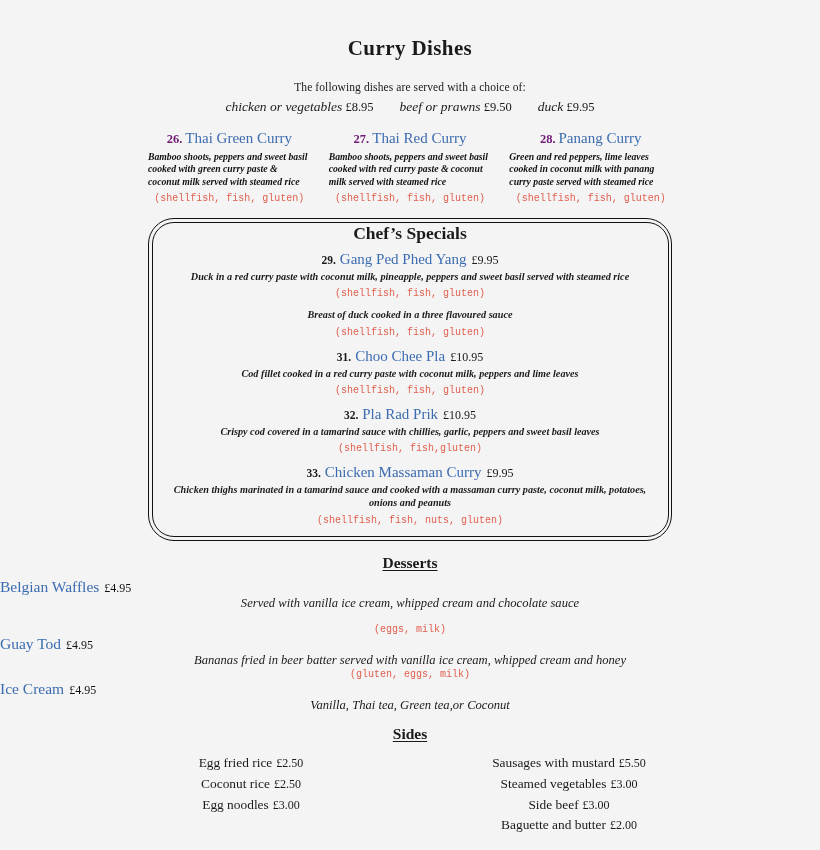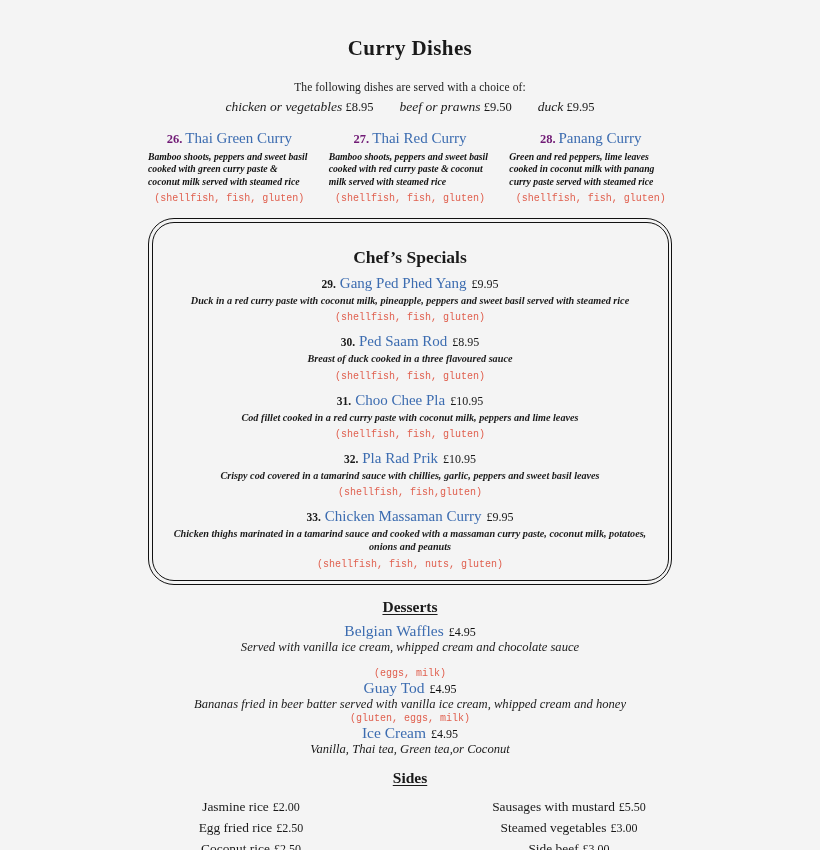--- a/index.html
+++ b/index.html
@@ -91,21 +91,21 @@
   }
 
   
   .specials-box {
     position: relative;
     margin: 14px auto 0 auto;
     width: 524px;
     box-sizing: border-box;
     border: 1.6px solid #111;
     border-radius: 26px;
-    padding: 26px 14px 12px 14px;
+    padding: 2px 14px 12px 14px;
   }
   .specials-box::before {
     content: "";
     position: absolute;
     left: 2.5px; right: 2.5px; top: 2.5px; bottom: 2.5px;
     border: 1.1px solid #111;
     border-radius: 22px;
     pointer-events: none;
   }
   .specials-title {
@@ -135,21 +135,21 @@
     font-weight: bold;
     font-size: 10.2px;
     line-height: 1.3;
     text-align: center;
     margin-top: 2px;
   }
 
   
   .desserts { margin-top: 13px; }
   .dessert-item { margin-top: 6px; }
-  .dessert-head { text-align: center; white-space: nowrap; }
+  .dessert-head { text-align: left; white-space: nowrap; }
   .dessert-name {
     font-size: 15.5px;
     color: #3c6cb0;
   }
   .dessert-price {
     font-size: 12px;
     margin-left: 5px;
     color: #111;
   }
   .dessert-desc {
@@ -230,23 +230,20 @@
 
     <div class="special-item">
       <div class="special-head">
         <span class="special-num">29.</span><span class="special-name">Gang Ped Phed Yang</span><span class="special-price">£9.95</span>
       </div>
       <div class="special-desc">Duck in a red curry paste with coconut milk, pineapple, peppers and sweet basil served with steamed rice</div>
       <div class="allergens">(shellfish, fish, gluten)</div>
     </div>
 
     <div class="special-item">
-      <div class="special-head">
-        <span class="special-num">30.</span><span class="special-name">Ped Saam Rod</span><span class="special-price">£8.95</span>
-      </div>
       <div class="special-desc">Breast of duck cooked in a three flavoured sauce</div>
       <div class="allergens">(shellfish, fish, gluten)</div>
     </div>
 
     <div class="special-item">
       <div class="special-head">
         <span class="special-num">31.</span><span class="special-name">Choo Chee Pla</span><span class="special-price">£10.95</span>
       </div>
       <div class="special-desc">Cod fillet cooked in a red curry paste with coconut milk, peppers and lime leaves</div>
       <div class="allergens">(shellfish, fish, gluten)</div>
@@ -295,21 +292,20 @@
       <div class="dessert-desc">Vanilla, Thai tea, Green tea,or Coconut</div>
     </div>
   </div>
 
   <div class="sides">
     <div class="underline-title">Sides</div>
 
     <div class="sides-cols">
 
       <div class="sides-col">
-        <div class="side-row"><span>Jasmine rice</span><span class="side-price">£2.00</span></div>
         <div class="side-row"><span>Egg fried rice</span><span class="side-price">£2.50</span></div>
         <div class="side-row"><span>Coconut rice</span><span class="side-price">£2.50</span></div>
         <div class="side-row"><span>Egg noodles</span><span class="side-price">£3.00</span></div>
         <div class="side-row"></div>
 
       </div>
 
       <div class="sides-col">
         <div class="side-row"><span>Sausages with mustard</span><span class="side-price">£5.50</span></div>
         <div class="side-row"><span>Steamed vegetables</span><span class="side-price">£3.00</span></div>

